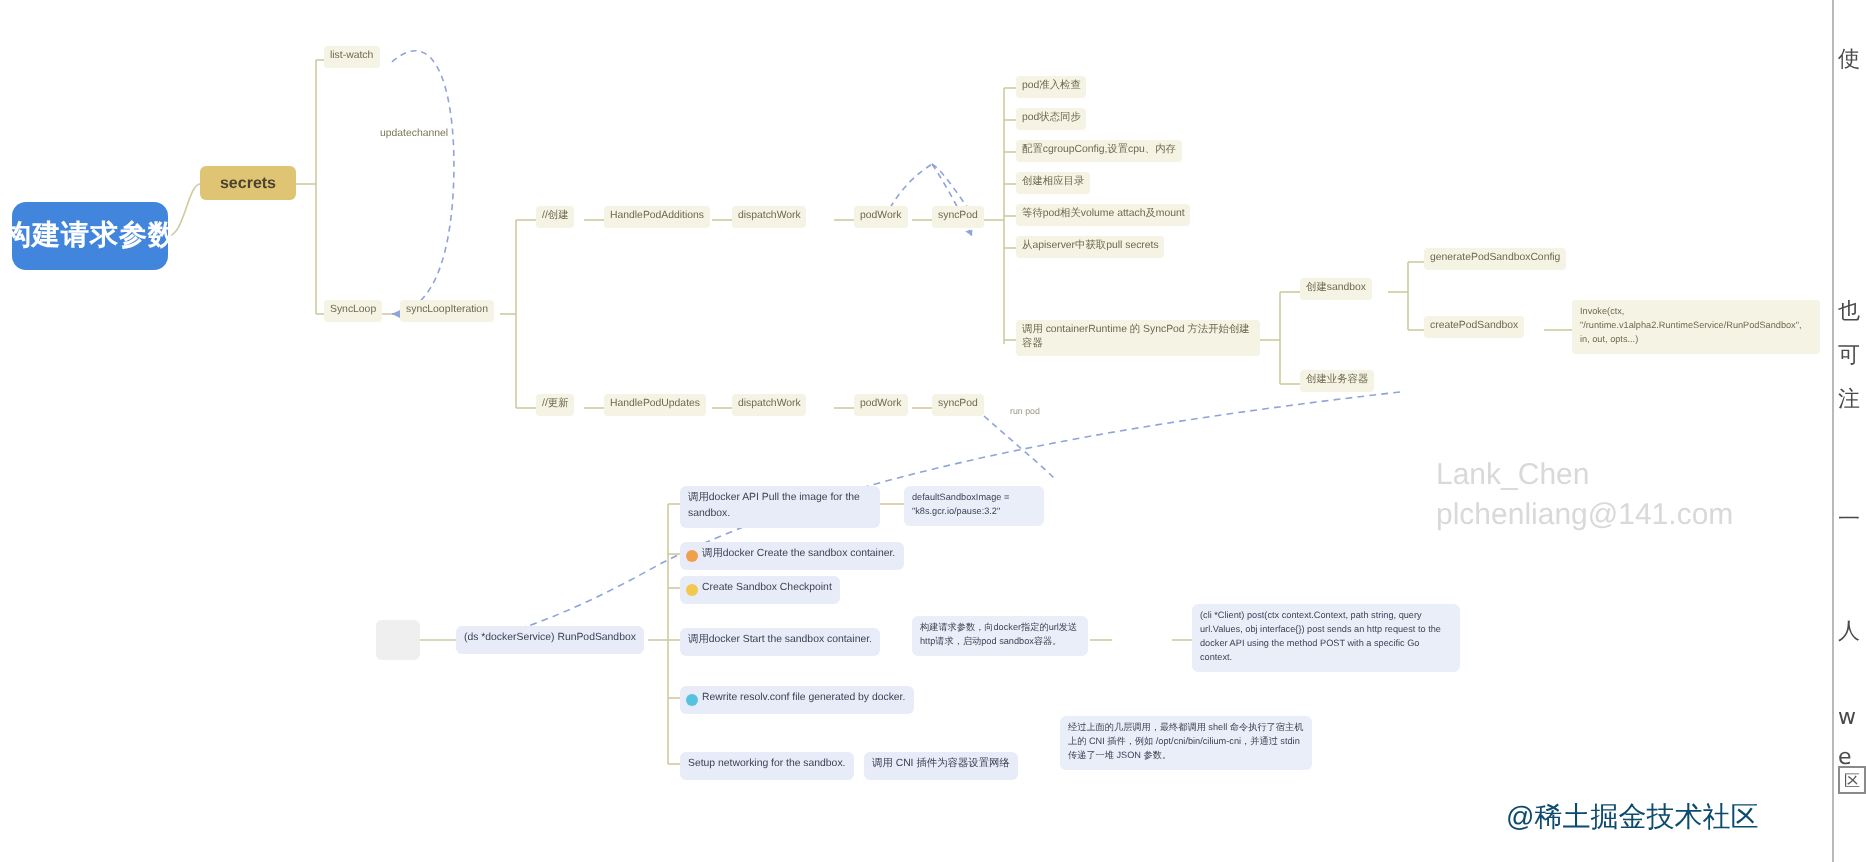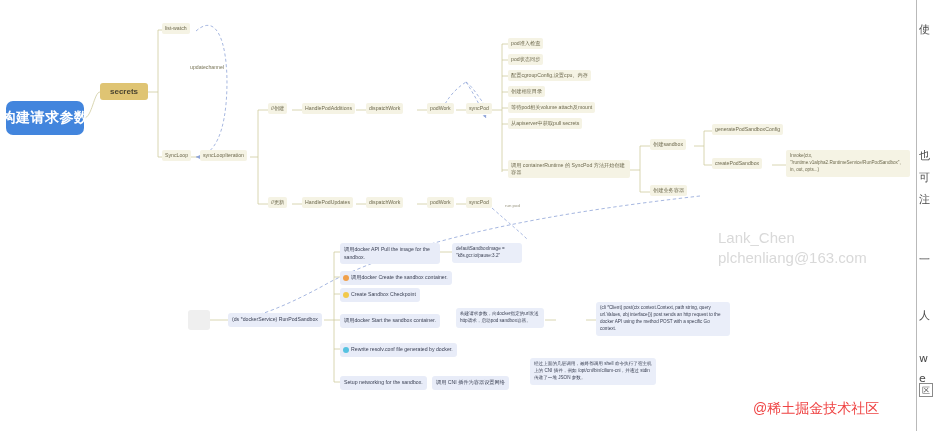--- a/index.html
+++ b/index.html
@@ -72,21 +72,21 @@
   .ic-cyan{background:#56c2e0;}
 
   
   .wm1{
     position:absolute;left:718px;top:228px;
     color:#d9d9d9;font-size:15px;line-height:1.35;
     white-space:pre-line;
   }
   .wm2{
     position:absolute;left:753px;top:400px;
-    color:#ef4444;font-size:14px;
+    color:#0c4a6e;font-size:14px;
   }
   
   .rightstrip{
     position:absolute;left:916px;top:0;width:17px;height:431px;
     border-left:1px solid #b9b9b9;
     background:#ffffff;overflow:hidden;
   }
   .rightstrip .ch{
     position:absolute;left:2px;color:#4a4a4a;font-size:11px;
     font-family:"DejaVu Sans",sans-serif;
@@ -269,21 +269,21 @@
 
   <div class="node blue2 wrapnode" style="left:456px;top:308px;width:88px;">构建请求参数，向docker指定的url发送http请求，启动pod sandbox容器。</div>
 
   <div class="node blue2 wrapnode" style="left:596px;top:302px;width:134px;">(cli *Client) post(ctx context.Context, path string, query url.Values, obj interface{}) post sends an http request to the docker API using the method POST with a specific Go context.</div>
 
   <div class="node blue" style="left:432px;top:376px;">调用 CNI 插件为容器设置网络</div>
 
   <div class="node blue2 wrapnode" style="left:530px;top:358px;width:126px;">经过上面的几层调用，最终都调用 shell 命令执行了宿主机上的 CNI 插件，例如 /opt/cni/bin/cilium-cni，并通过 stdin 传递了一堆 JSON 参数。</div>
 
   <div class="wm1">Lank_Chen
-plchenliang@163.com</div>
+plchenliang@141.com</div>
   <div class="wm2">@稀土掘金技术社区</div>
 
   <div class="rightstrip">
     <span class="ch" style="top:22px;">使</span>
     <span class="ch" style="top:148px;">也</span>
     <span class="ch" style="top:170px;">可</span>
     <span class="ch" style="top:192px;">注</span>
     <span class="ch" style="top:252px;">一</span>
     <span class="ch" style="top:308px;">人</span>
     <span class="ch" style="top:352px;">w</span>

